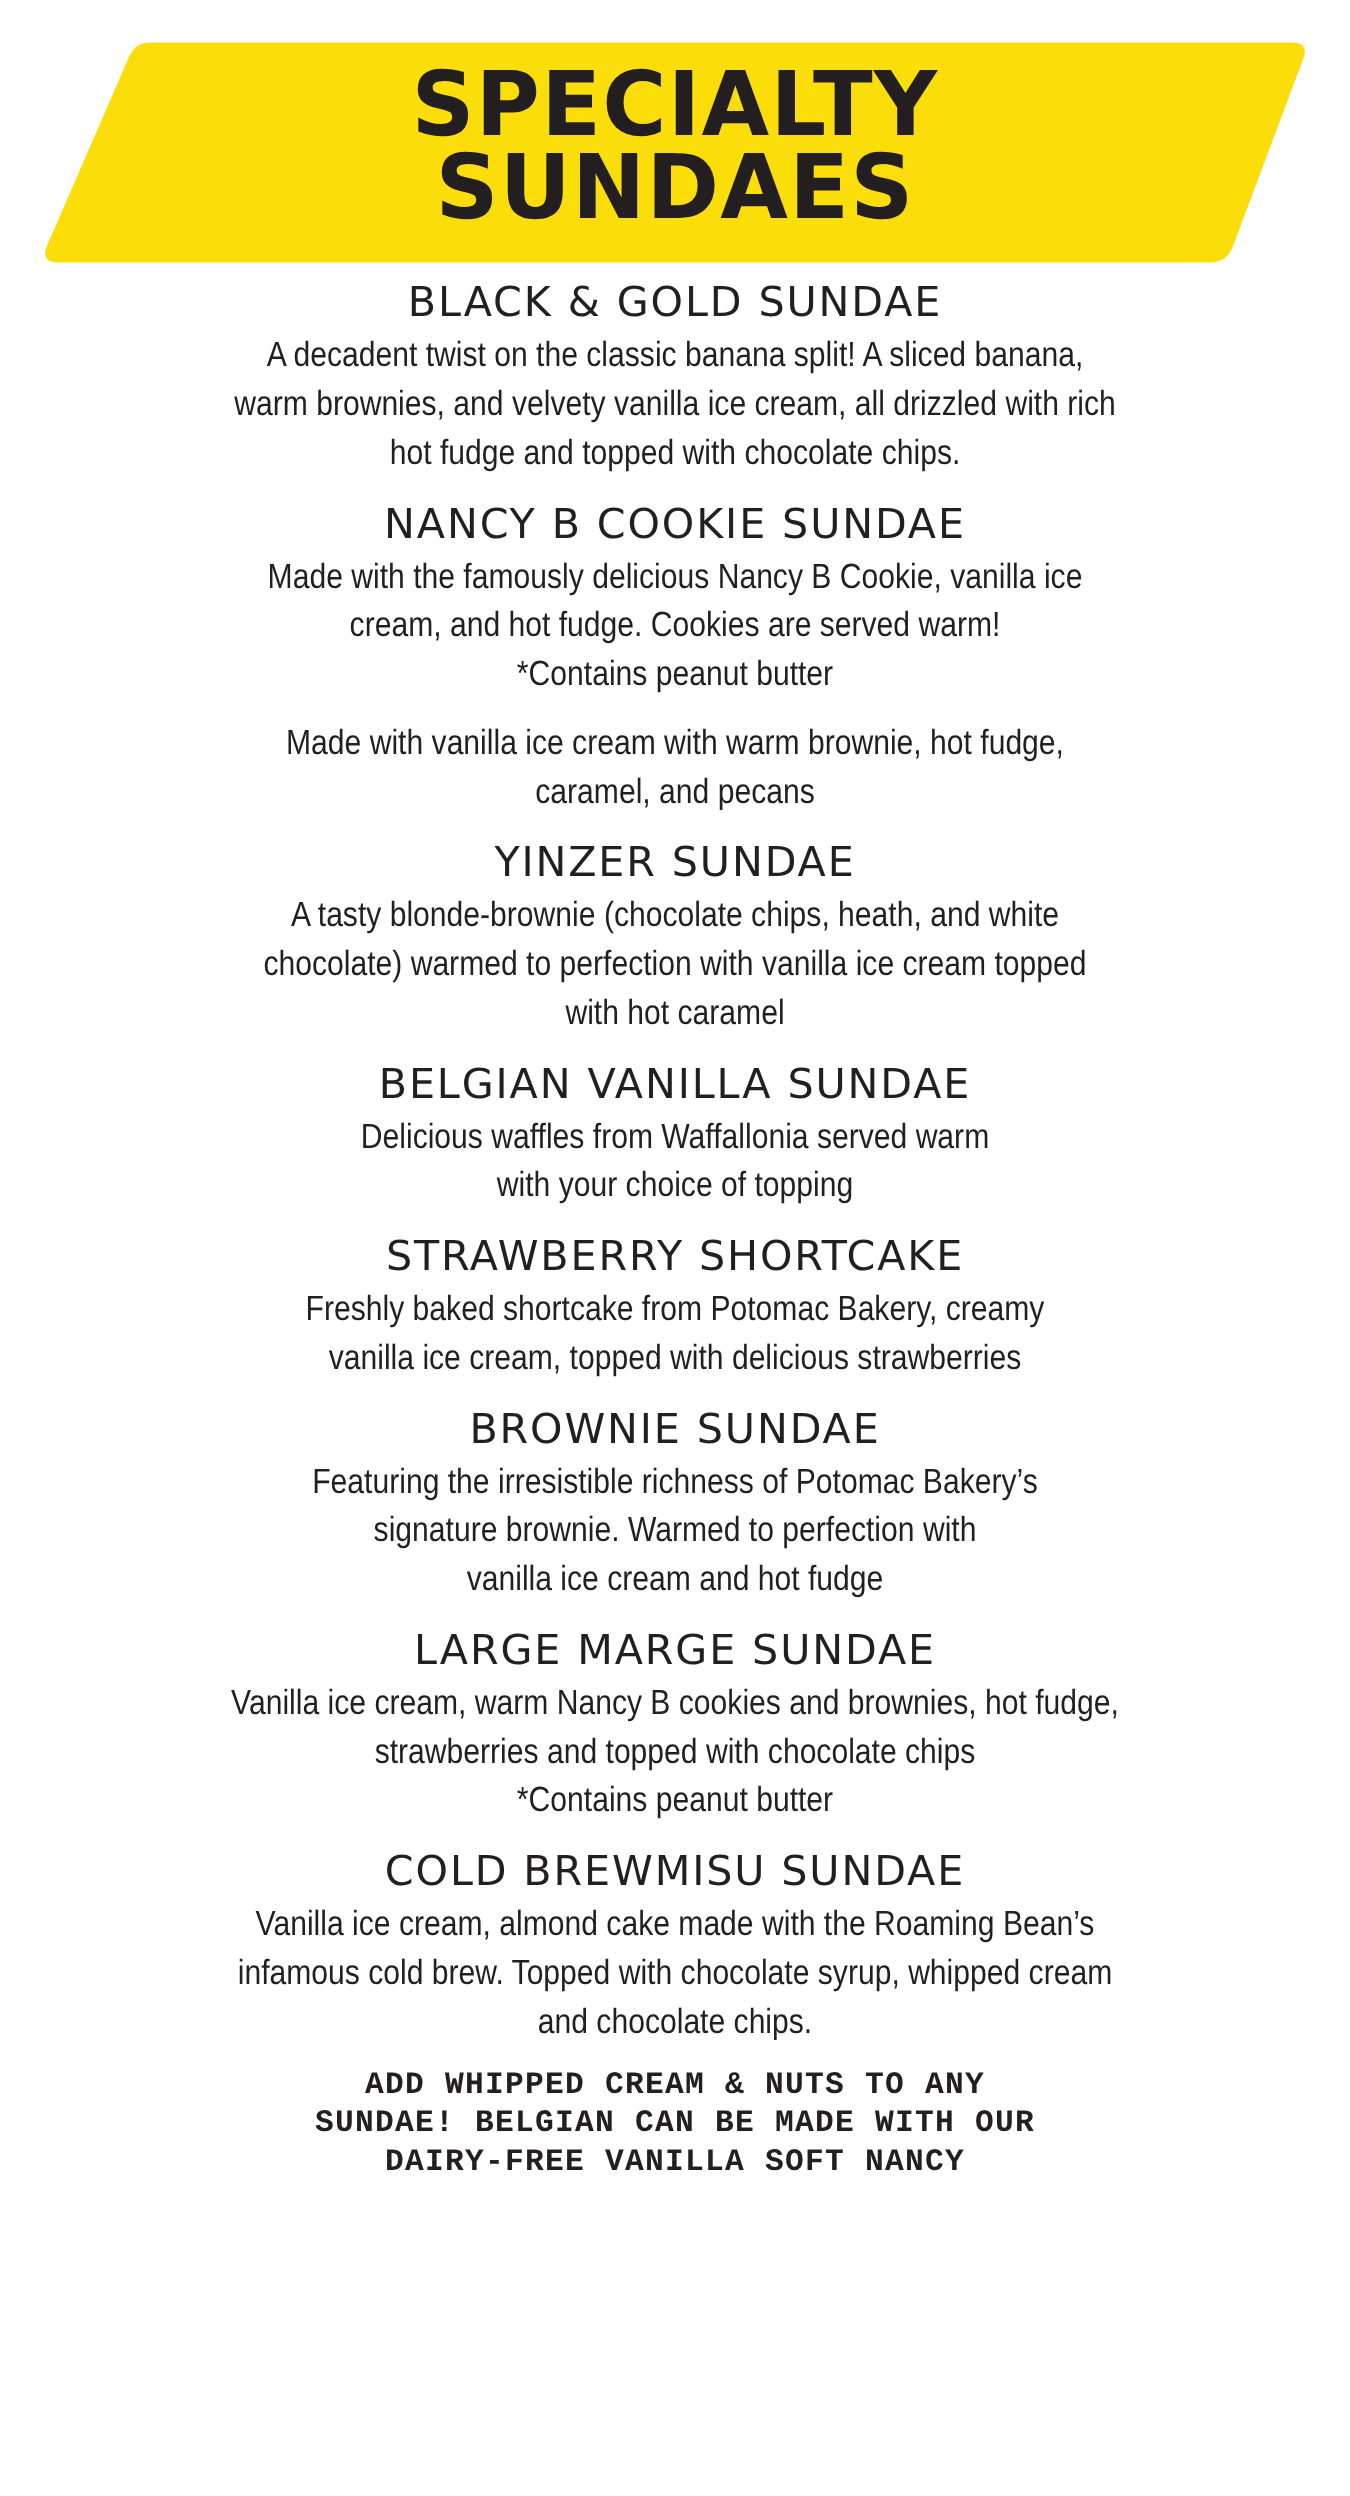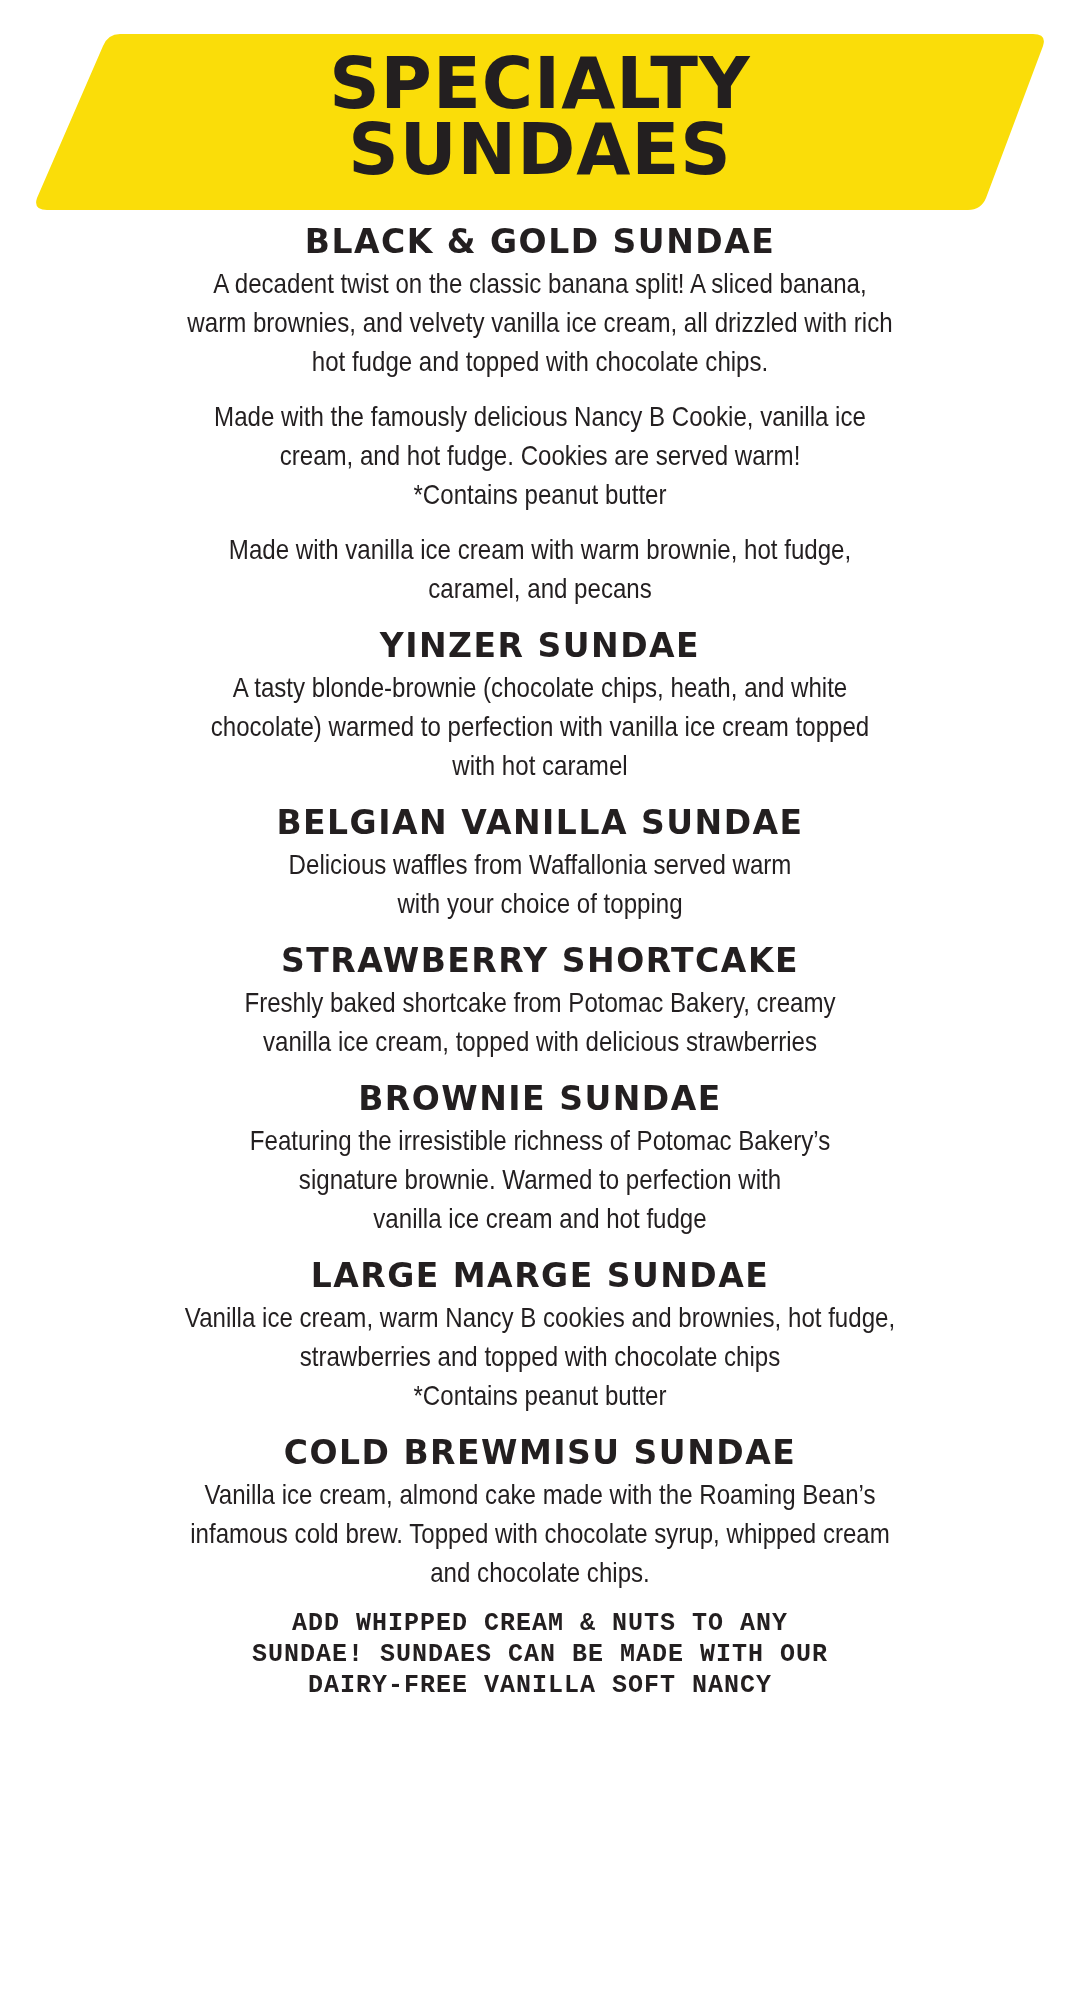--- a/index.html
+++ b/index.html
@@ -48,21 +48,21 @@
     left: 0;
     top: 220px;
     width: 1080px;
     text-align: center;
   }
   .item {
     margin: 0 0 16px 0;
   }
   .item-name {
     font-family: "DejaVu Sans", sans-serif;
-    font-weight: bold;
+    font-weight: normal;
     font-size: 33px;
     line-height: 44px;
     letter-spacing: 1.5px;
     color: #231f20;
     margin: 0;
     height: 44px;
   }
   .item-desc {
     font-family: "Liberation Sans", sans-serif;
     font-size: 28px;
@@ -108,20 +108,21 @@
   <div class="item">
     <div class="item-name">BLACK &amp; GOLD SUNDAE</div>
     <div class="item-desc">
       <span>A decadent twist on the classic banana split! A sliced banana,</span>
       <span>warm brownies, and velvety vanilla ice cream, all drizzled with rich</span>
       <span>hot fudge and topped with chocolate chips.</span>
     </div>
   </div>
 
   <div class="item">
+    <div class="item-name">NANCY B COOKIE SUNDAE</div>
     <div class="item-desc">
       <span>Made with the famously delicious Nancy B Cookie, vanilla ice</span>
       <span>cream, and hot fudge. Cookies are served warm!</span>
       <span>*Contains peanut butter</span>
     </div>
   </div>
 
   <div class="item">
     <div class="item-desc">
       <span>Made with vanilla ice cream with warm brownie, hot fudge,</span>
@@ -177,17 +178,17 @@
     <div class="item-name">COLD BREWMISU SUNDAE</div>
     <div class="item-desc">
       <span>Vanilla ice cream, almond cake made with the Roaming Bean’s</span>
       <span>infamous cold brew. Topped with chocolate syrup, whipped cream</span>
       <span>and chocolate chips.</span>
     </div>
   </div>
 
   <div class="footer-note">
     <span>ADD WHIPPED CREAM &amp; NUTS TO ANY</span>
-    <span>SUNDAE! SUNDAES CAN BE MADE WITH OUR</span>
+    <span>SUNDAE! BELGIAN CAN BE MADE WITH OUR</span>
     <span>DAIRY-FREE VANILLA SOFT NANCY</span>
   </div>
 
 </div>
 
 </body></html>

